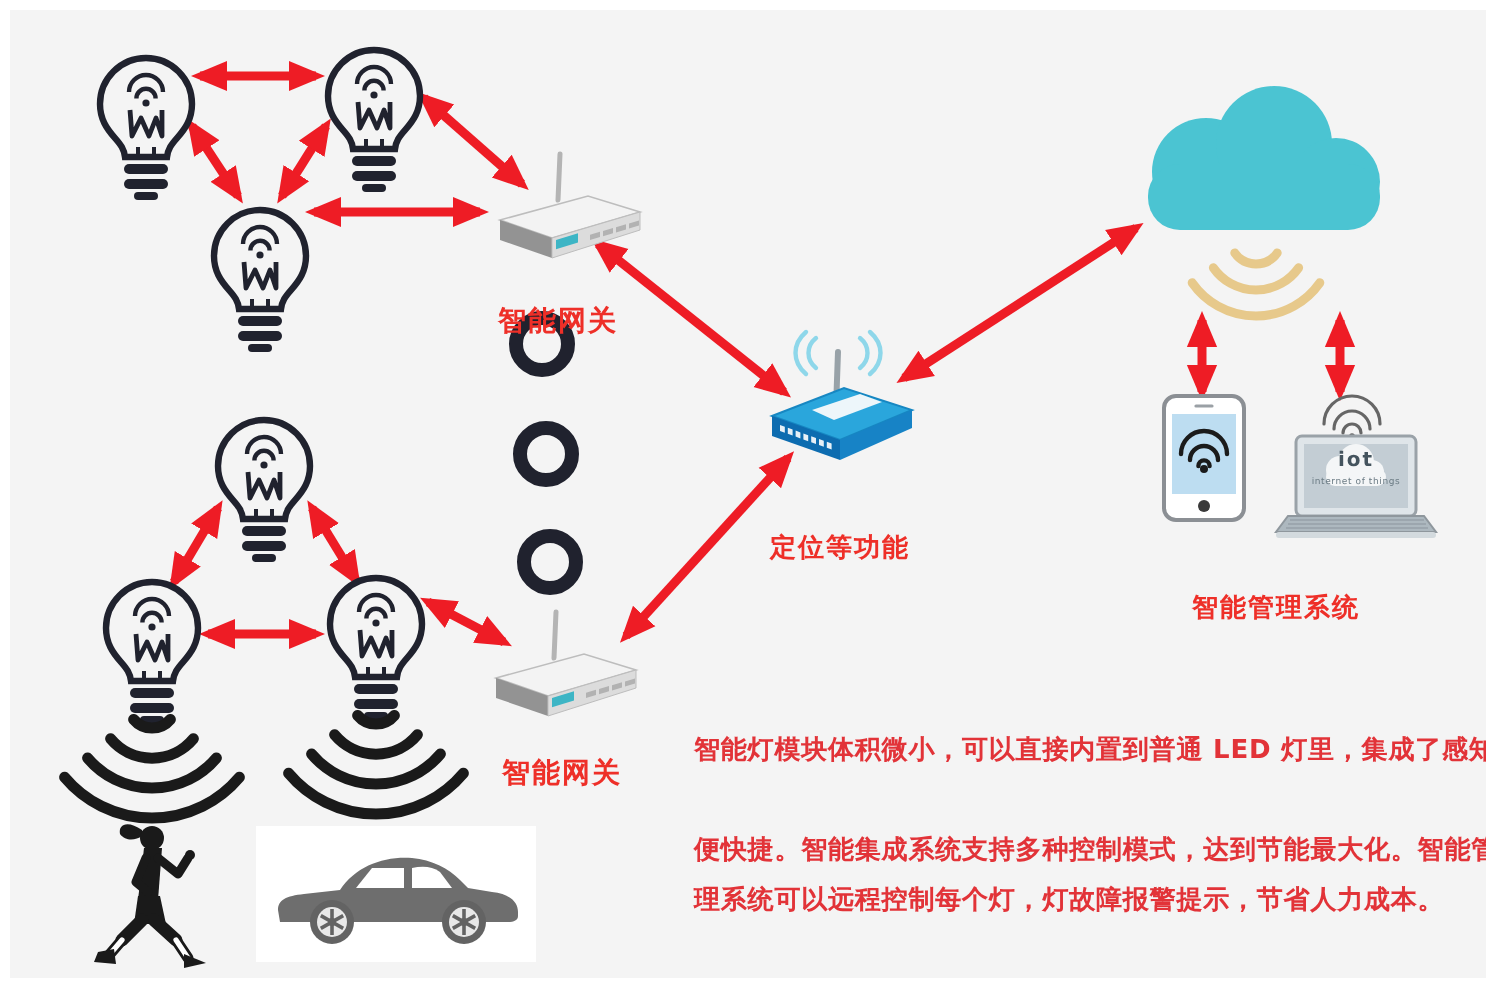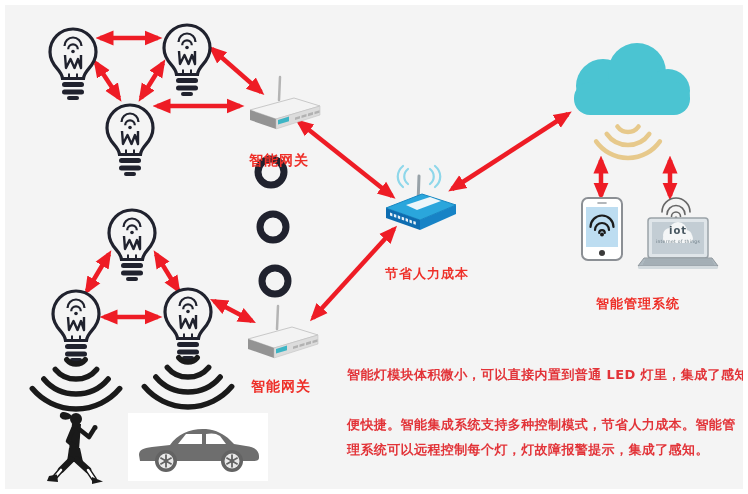--- a/index.html
+++ b/index.html
@@ -232,22 +232,22 @@
           <line x1="98.4" y1="44.8" x2="109.6" y2="51.2"></line>
           <line x1="98.4" y1="51.2" x2="109.6" y2="44.8"></line>
         </g>
         <circle cx="104" cy="48" r="2" fill="#636363"></circle>
       </g>
     </g>
   </svg>
 
   <div class="label label-14" style="left:249px;top:130px;">智能网关</div>
   <div class="label label-14" style="left:251px;top:356px;">智能网关</div>
-  <div class="label label-13" style="left:385px;top:243px;">节省人力成本</div>
+  <div class="label label-13" style="left:385px;top:243px;">定位等功能</div>
   <div class="label label-13" style="left:596px;top:273px;">智能管理系统</div>
 
   <div class="laptop-title">iot</div>
   <div class="laptop-sub">internet of things</div>
 
   <div class="desc-line" style="top:366px;">智能灯模块体积微小，可以直接内置到普通 LED 灯里，集成了感知、</div>
-  <div class="desc-line" style="top:416px;">便快捷。智能集成系统支持多种控制模式，节省人力成本。智能管</div>
-  <div class="desc-line" style="top:441px;">理系统可以远程控制每个灯，灯故障报警提示，集成了感知。</div>
+  <div class="desc-line" style="top:416px;">便快捷。智能集成系统支持多种控制模式，达到节能最大化。智能管</div>
+  <div class="desc-line" style="top:441px;">理系统可以远程控制每个灯，灯故障报警提示，节省人力成本。</div>
 </div>
 
 </body></html>

